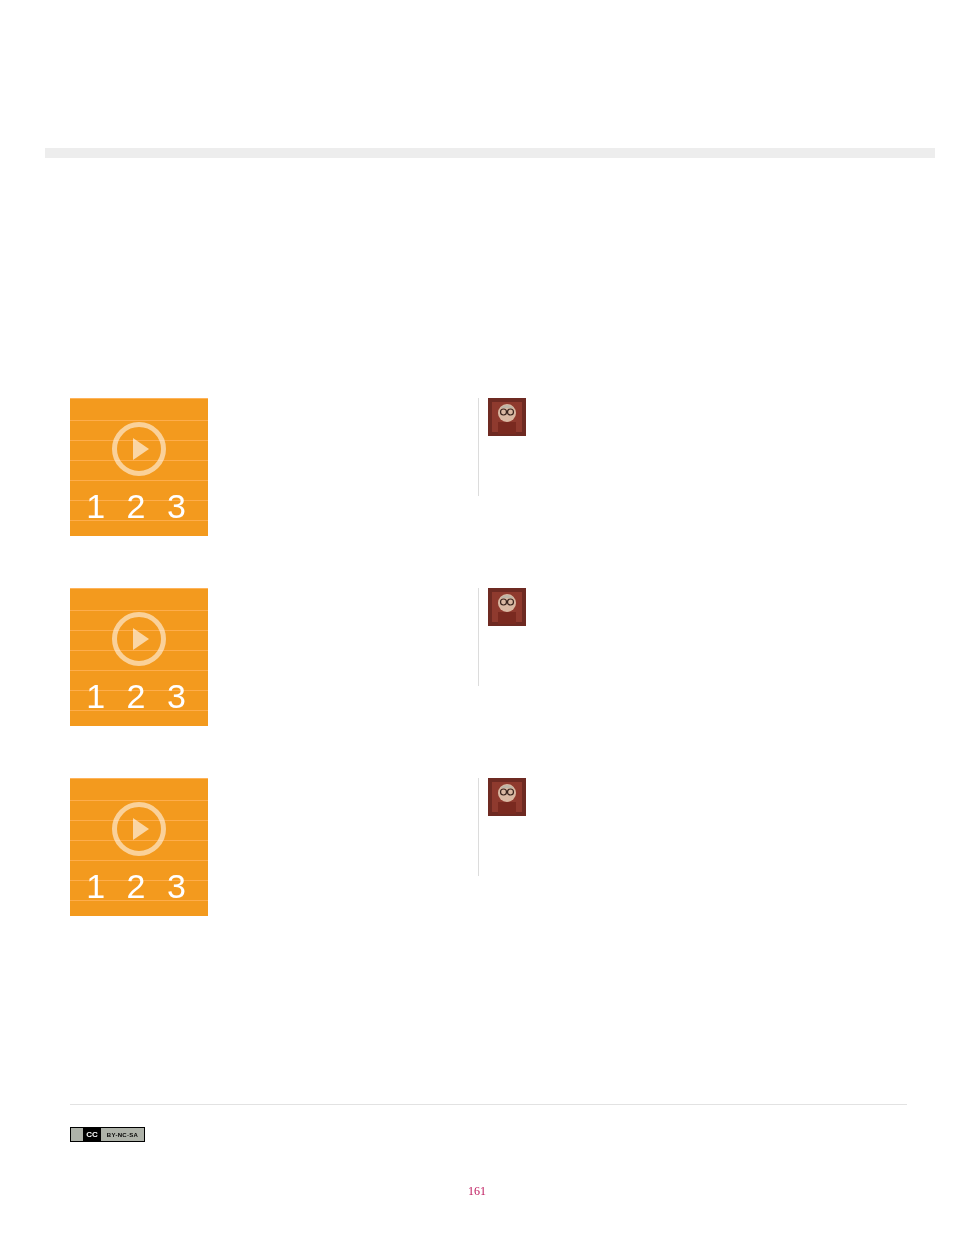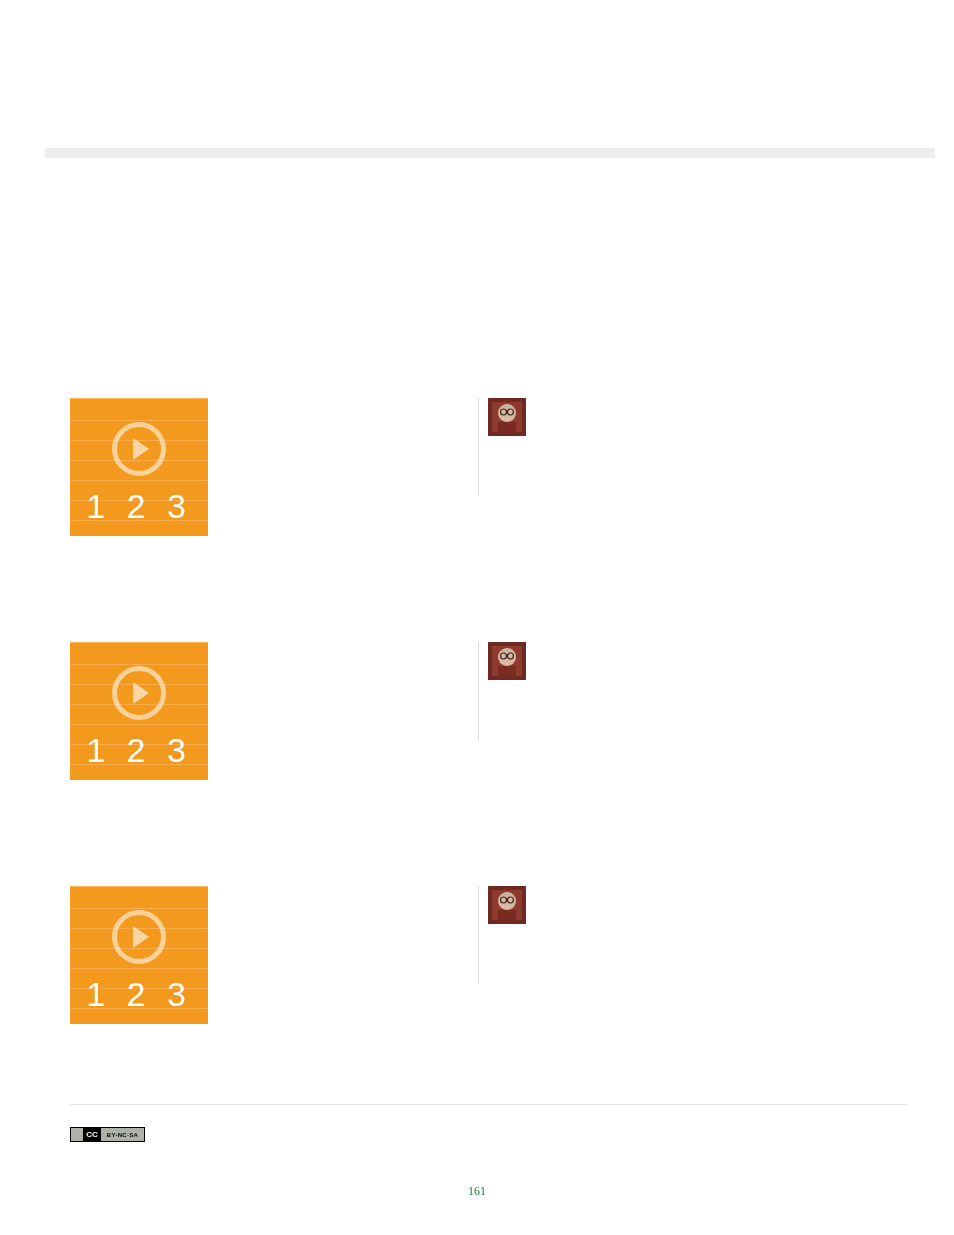--- a/index.html
+++ b/index.html
@@ -22,21 +22,21 @@
     background: #ededed;
   }
 
   .content {
     position: absolute;
     top: 398px;
     left: 70px;
     right: 45px;
     display: flex;
     flex-direction: column;
-    gap: 106px;
+    gap: 52px;
   }
 
   .item {
     display: flex;
     flex-direction: row;
     gap: 280px;
   }
 
   .thumb {
     width: 138px;
@@ -167,21 +167,21 @@
     color: #000;
     letter-spacing: 0.3px;
   }
 
   .page-num {
     position: absolute;
     bottom: 36px;
     left: 0; right: 0;
     text-align: center;
     font-size: 12px;
-    color: #15803d;
+    color: #be185d;
     font-family: Georgia, "Times New Roman", serif;
   }
 </style>
 </head>
 <body>
 
 <div class="top-bar"></div>
 
 <div class="content">
 

